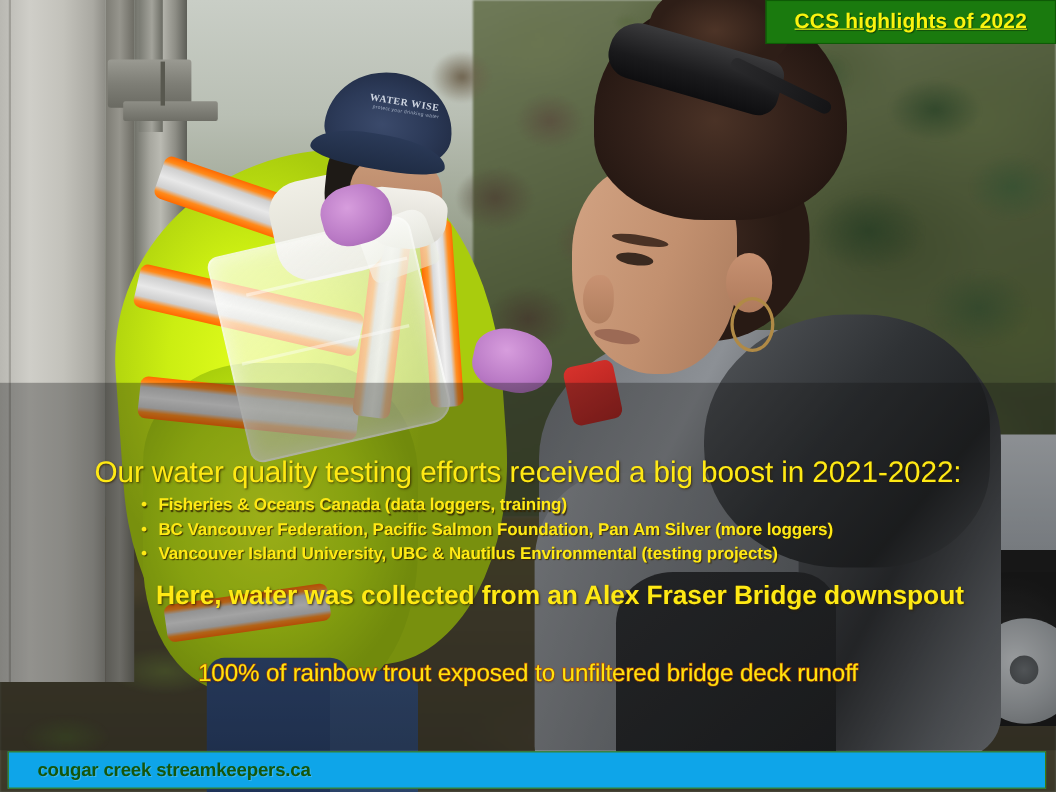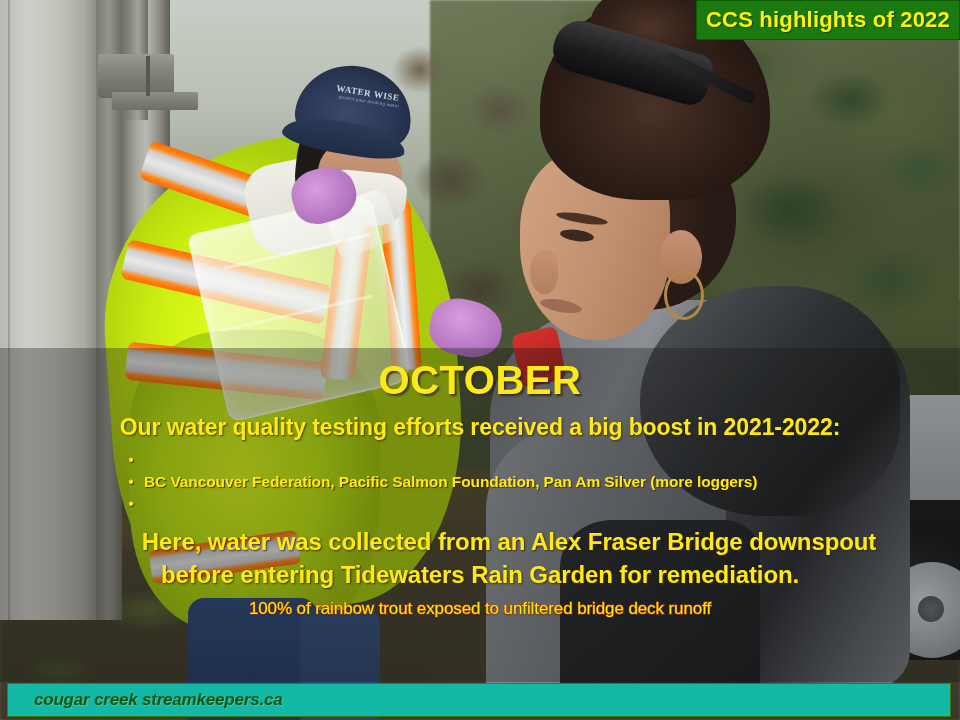--- a/index.html
+++ b/index.html
@@ -330,48 +330,49 @@
   }
 
   
   #header-banner{
     position:absolute;right:0;top:0;width:262px;height:38px;
     background:#1a7a0e;
     border:1px solid #0e5a06;
     display:flex;align-items:center;justify-content:center;
   }
   #header-banner .txt{
-    color:#fbf30f;font-size:22px;font-weight:bold;letter-spacing:.2px;
+    color:#fbf30f;font-size:19px;font-weight:bold;letter-spacing:.2px;
     text-shadow:1px 1px 1px rgba(0,0,0,.45);
     white-space:nowrap;
+    text-decoration:underline;
   }
 
   
   #footer-bar{
     position:absolute;left:7px;top:683px;width:944px;height:32px;
-    background:#14b8a6;
+    background:#0ea5e9;
     border:1px solid #3f7a0a;
     display:flex;align-items:center;justify-content:space-between;
-    box-sizing:border-box;padding:16px 26px;font-style:italic;
+    box-sizing:border-box;padding:16px 26px;
   }
   #footer-bar .ftxt{
     color:#14560c;font-size:17px;font-weight:bold;letter-spacing:-.2px;
     text-shadow:1px 1px 0 rgba(255,255,255,.18);
     white-space:nowrap;
   }
 
   
   .month{
     position:absolute;left:0;top:358px;width:960px;text-align:center;
     color:#ffe914;font-size:40px;font-weight:bold;letter-spacing:.5px;
     text-shadow:2px 2px 2px rgba(40,30,0,.75);
   }
   .subtitle{
     position:absolute;left:0;top:414px;width:960px;text-align:center;
-    color:#ffe914;font-size:23px;font-weight:bold;letter-spacing:-.1px;
+    color:#ffe914;font-size:27px;font-weight:normal;letter-spacing:-.1px;
     text-shadow:1px 1px 2px rgba(50,35,0,.8);
     white-space:nowrap;
   }
   #bullets{
     position:absolute;left:118px;top:450px;width:830px;
   }
   .bullet-row{
     display:flex;align-items:flex-start;
     height:22px;
   }
@@ -388,21 +389,21 @@
   .bold-line{
     position:absolute;left:0;width:960px;text-align:center;
     color:#ffe914;font-size:24px;font-weight:bold;letter-spacing:-.1px;
     text-shadow:1px 1px 2px rgba(50,35,0,.85);
     white-space:nowrap;
   }
   .bl1{top:528px;padding-left:29px;}
   .bl2{top:561px;}
   .note-line{
     position:absolute;left:0;width:960px;text-align:center;
-    color:#ffe30d;font-size:17px;font-weight:normal;letter-spacing:-.1px;
+    color:#ffe30d;font-size:22px;font-weight:normal;letter-spacing:-.1px;
     white-space:nowrap;
     -webkit-text-stroke:1.1px #c4500a;
     paint-order:stroke fill;
     text-shadow:0 1px 2px rgba(40,20,0,.55);
   }
   .nl1{top:599px;}
   .nl2{top:629px;}
 </style>
 </head>
 <body>
@@ -477,38 +478,38 @@
     <div class="sunglasses"></div>
     <div class="sg-arm"></div>
   </div>
 
   <div id="overlay"></div>
 
   <div id="header-banner">
     <span class="txt">CCS highlights of 2022</span>
   </div>
 
-  <div class="month">OCTOBER</div>
   <div class="subtitle">Our water quality testing efforts received a big boost in 2021-2022:</div>
 
   <div id="bullets">
     <div class="bullet-row">
       <span class="bullet-dot">•</span>
+      <span class="bullet-text">Fisheries &amp; Oceans Canada (data loggers, training)</span>
     </div>
     <div class="bullet-row">
       <span class="bullet-dot">•</span>
       <span class="bullet-text">BC Vancouver Federation, Pacific Salmon Foundation, Pan Am Silver (more loggers)</span>
     </div>
     <div class="bullet-row">
       <span class="bullet-dot">•</span>
+      <span class="bullet-text">Vancouver Island University, UBC &amp; Nautilus Environmental (testing projects)</span>
     </div>
   </div>
 
   <div class="bold-line bl1">Here, water was collected from an Alex Fraser Bridge downspout</div>
-  <div class="bold-line bl2">before entering Tidewaters Rain Garden for remediation.</div>
 
   <div class="note-line nl1">100% of rainbow trout exposed to unfiltered bridge deck runoff</div>
 
   <div id="footer-bar">
     <span class="ftxt">cougar creek streamkeepers.ca</span>
   </div>
 
 </div>
 
 </body></html>

